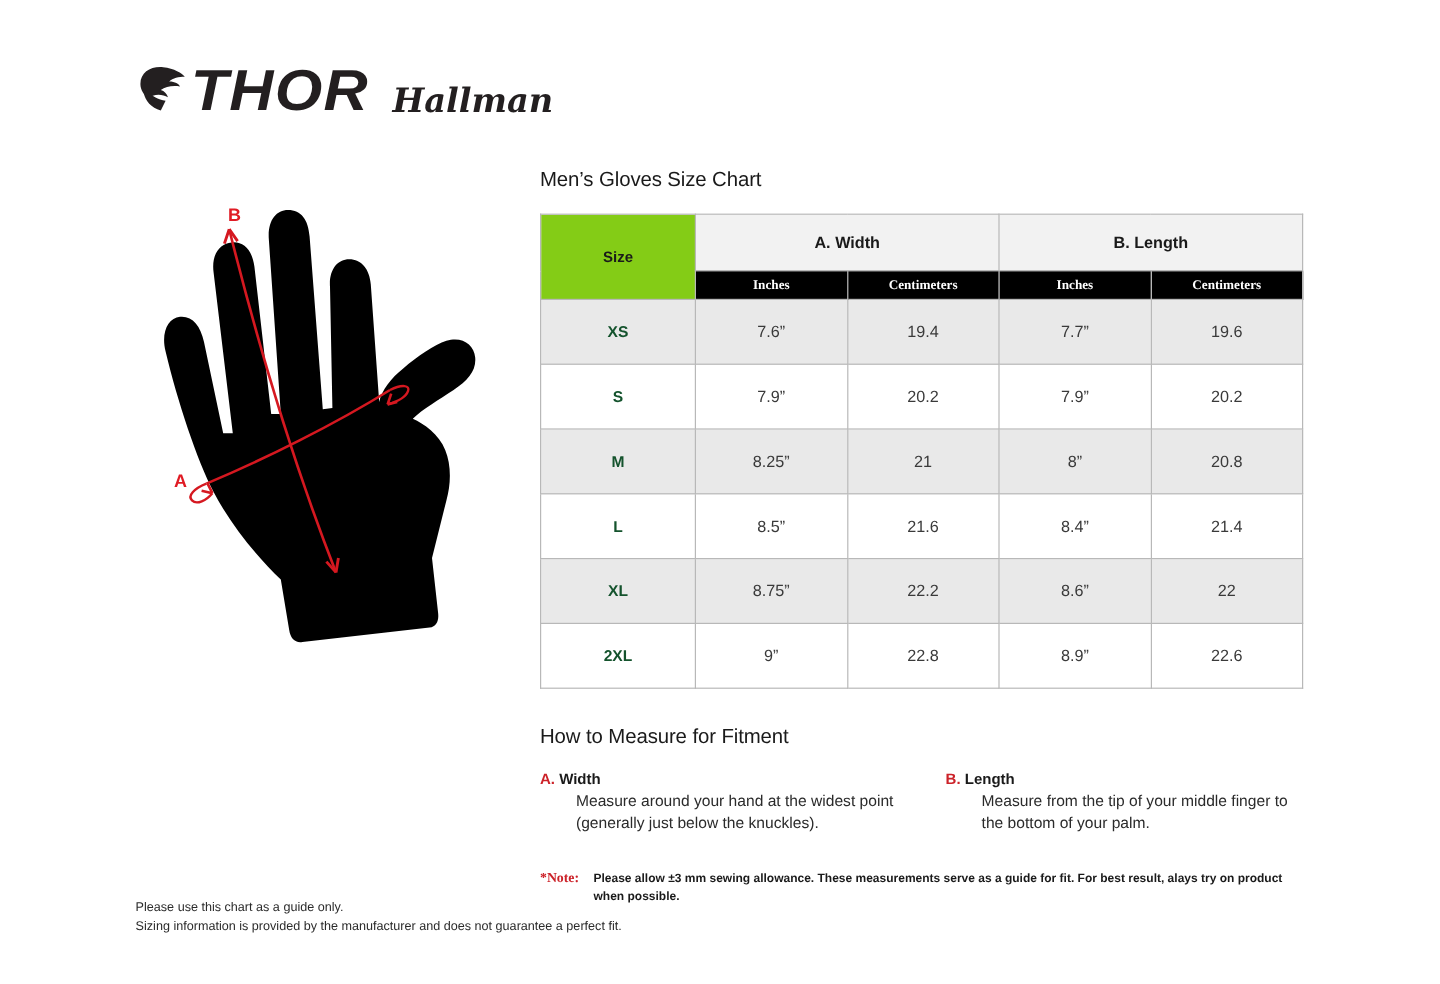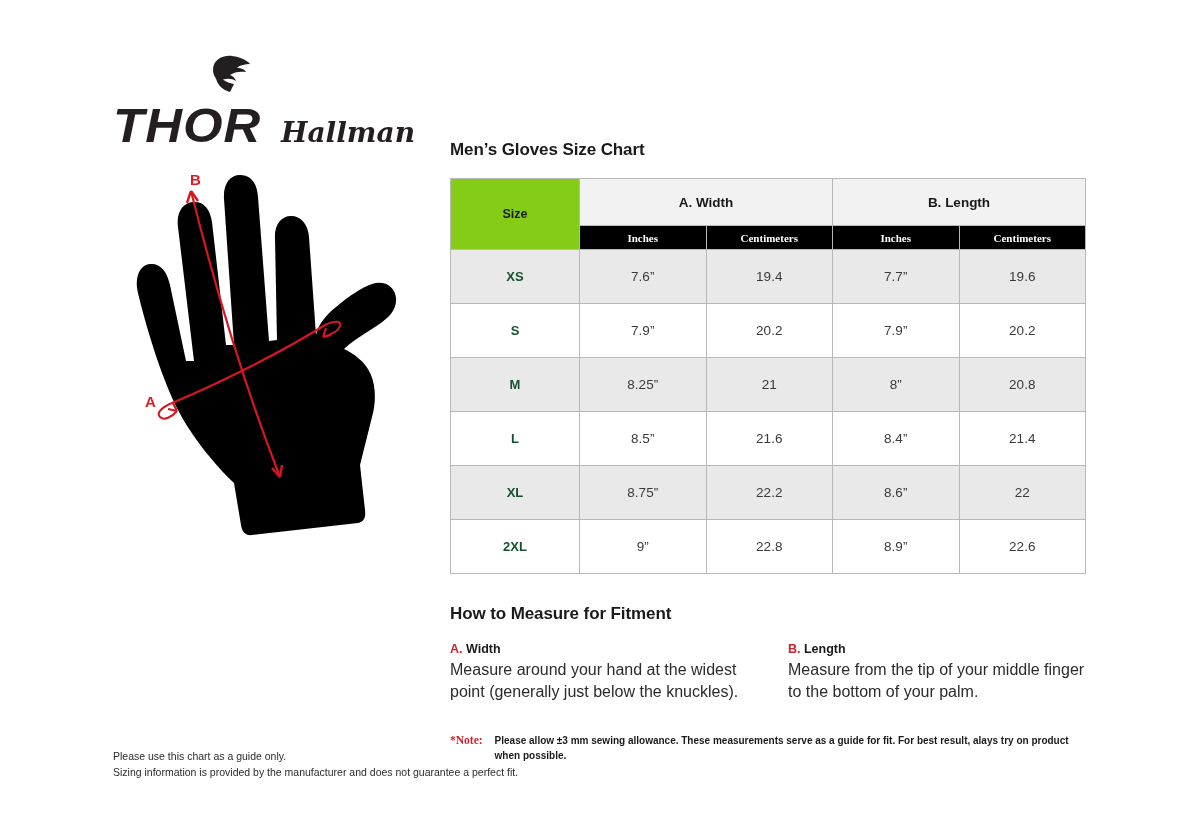--- a/index.html
+++ b/index.html
@@ -27,21 +27,20 @@
     left: 113px;
     top: 52px;
     display: flex;
     align-items: flex-end;
     gap: 28px;
   }
   .thor-logo {
     display: flex;
     align-items: flex-end;
     gap: 2px;
-    flex-direction: column;
   }
   .thor-wordmark {
     font-family: "Liberation Sans", sans-serif;
     font-weight: bold;
     font-style: italic;
     font-size: 48px;
     letter-spacing: 1px;
     color: #231f20;
     line-height: 1;
     transform: scaleX(1.06);
@@ -78,21 +77,21 @@
 
   
   .content {
     position: absolute;
     left: 450px;
     top: 140px;
     width: 636px;
   }
   .section-title {
     font-size: 17px;
-    font-weight: bold;
+    font-weight: normal;
     color: #1a1a1a;
     margin: 0 0 18px 0;
     letter-spacing: -0.1px;
   }
 
   
   table.size-chart {
     border-collapse: collapse;
     width: 636px;
     table-layout: fixed;
@@ -156,23 +155,24 @@
   .measure-head {
     font-size: 12.5px;
     font-weight: bold;
     color: #1a1a1a;
     margin-bottom: 3px;
   }
   .measure-head .ltr {
     color: #cc2229;
   }
   .measure-text {
-    font-size: 16px;
+    font-size: 13px;
     line-height: 1.35;
     color: #2b2b2b;
+    margin-left: 30px;
   }
 
   
   .note-row {
     display: flex;
     margin-top: 32px;
     gap: 12px;
   }
   .note-label {
     font-size: 11.5px;

